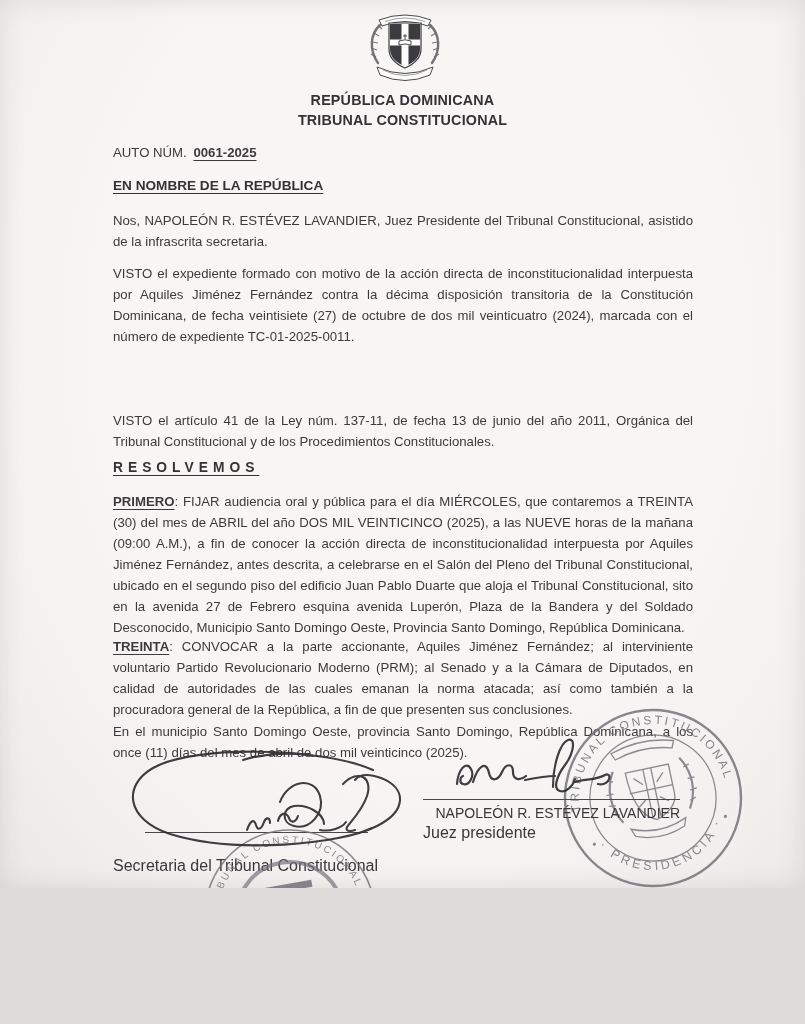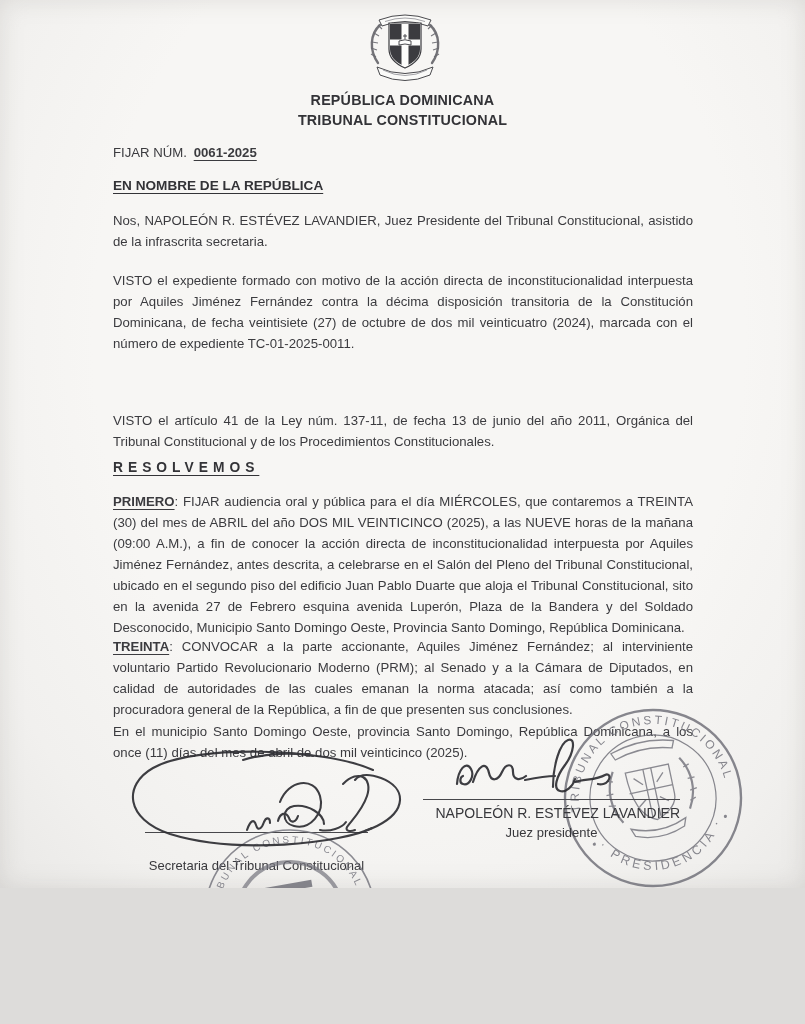--- a/index.html
+++ b/index.html
@@ -35,21 +35,21 @@
     text-decoration-thickness:1px;
     text-underline-offset:3px;
     font-weight:bold;
   }
   .resolve{
     text-align:left;font-weight:bold;font-size:13.8px;color:#333337;
     letter-spacing:5px;
   }
   .sig-line{border-top:1.4px solid #47474b;height:0;}
   .sig-name{font-size:14px;line-height:19px;text-align:right;color:#38383c;}
-  .sig-title{font-size:13px;line-height:19px;text-align:center;color:#38383c;}
+  .sig-title{font-size:16px;line-height:19px;color:#38383c;}
   .stamp{opacity:.82;}
   svg text{font-family:"Liberation Sans", sans-serif;}
 </style>
 </head>
 <body>
 
 <div class="page">
 
   <svg class="abs" style="left:364px;top:5px" width="82" height="80" viewBox="0 0 82 80" aria-hidden="true">
     <g stroke="#4a4a4e" fill="none" stroke-width="1">
@@ -86,31 +86,31 @@
         <path d="M35,36 Q41,33.5 47,36 L47,40 Q41,38 35,40 Z"></path>
         <path d="M41,29 V34 M39,31 H43" fill="none"></path>
       </g>
     </g>
   </svg>
 
   <div class="abs hdr" style="top:90px">REPÚBLICA DOMINICANA</div>
   <div class="abs hdr" style="top:110px">TRIBUNAL CONSTITUCIONAL</div>
 
   <div class="abs col para" style="top:142px">
-    <span>FIJAR NÚM.</span>
+    <span>AUTO NÚM.</span>
     <span class="u" style="margin-left:3px">0061-2025</span>
   </div>
 
   <div class="abs col doc-title" style="top:178px">
     <span class="u">EN NOMBRE DE LA REPÚBLICA</span>
   </div>
 
   <p class="abs col para" style="top:210px">Nos, NAPOLEÓN R. ESTÉVEZ LAVANDIER, Juez Presidente del Tribunal Constitucional, asistido de la infrascrita secretaria.</p>
 
-  <p class="abs col para" style="top:270px">VISTO el expediente formado con motivo de la acción directa de inconstitucionalidad interpuesta por Aquiles Jiménez Fernández contra la décima disposición transitoria de la Constitución Dominicana, de fecha veintisiete (27) de octubre de dos mil veinticuatro (2024), marcada con el número de expediente TC-01-2025-0011.</p>
+  <p class="abs col para" style="top:263px">VISTO el expediente formado con motivo de la acción directa de inconstitucionalidad interpuesta por Aquiles Jiménez Fernández contra la décima disposición transitoria de la Constitución Dominicana, de fecha veintisiete (27) de octubre de dos mil veinticuatro (2024), marcada con el número de expediente TC-01-2025-0011.</p>
 
 
   <p class="abs col para" style="top:410px">VISTO el artículo 41 de la Ley núm. 137-11, de fecha 13 de junio del año 2011, Orgánica del Tribunal Constitucional y de los Procedimientos Constitucionales.</p>
 
   <div class="abs col resolve" style="top:460px">
     <span class="u">RESOLVEMOS</span>
   </div>
 
   <p class="abs col para" style="top:491px">
     <span class="u">PRIMERO</span><span>: FIJAR audiencia oral y pública para el día MIÉRCOLES, que contaremos a TREINTA (30) del mes de ABRIL del año DOS MIL VEINTICINCO (2025), a las NUEVE horas de la mañana (09:00 A.M.), a fin de conocer la acción directa de inconstitucionalidad interpuesta por Aquiles Jiménez Fernández, antes descrita, a celebrarse en el Salón del Pleno del Tribunal Constitucional, ubicado en el segundo piso del edificio Juan Pablo Duarte que aloja el Tribunal Constitucional, sito en la avenida 27 de Febrero esquina avenida Luperón, Plaza de la Bandera y del Soldado Desconocido, Municipio Santo Domingo Oeste, Provincia Santo Domingo, República Dominicana.</span>

